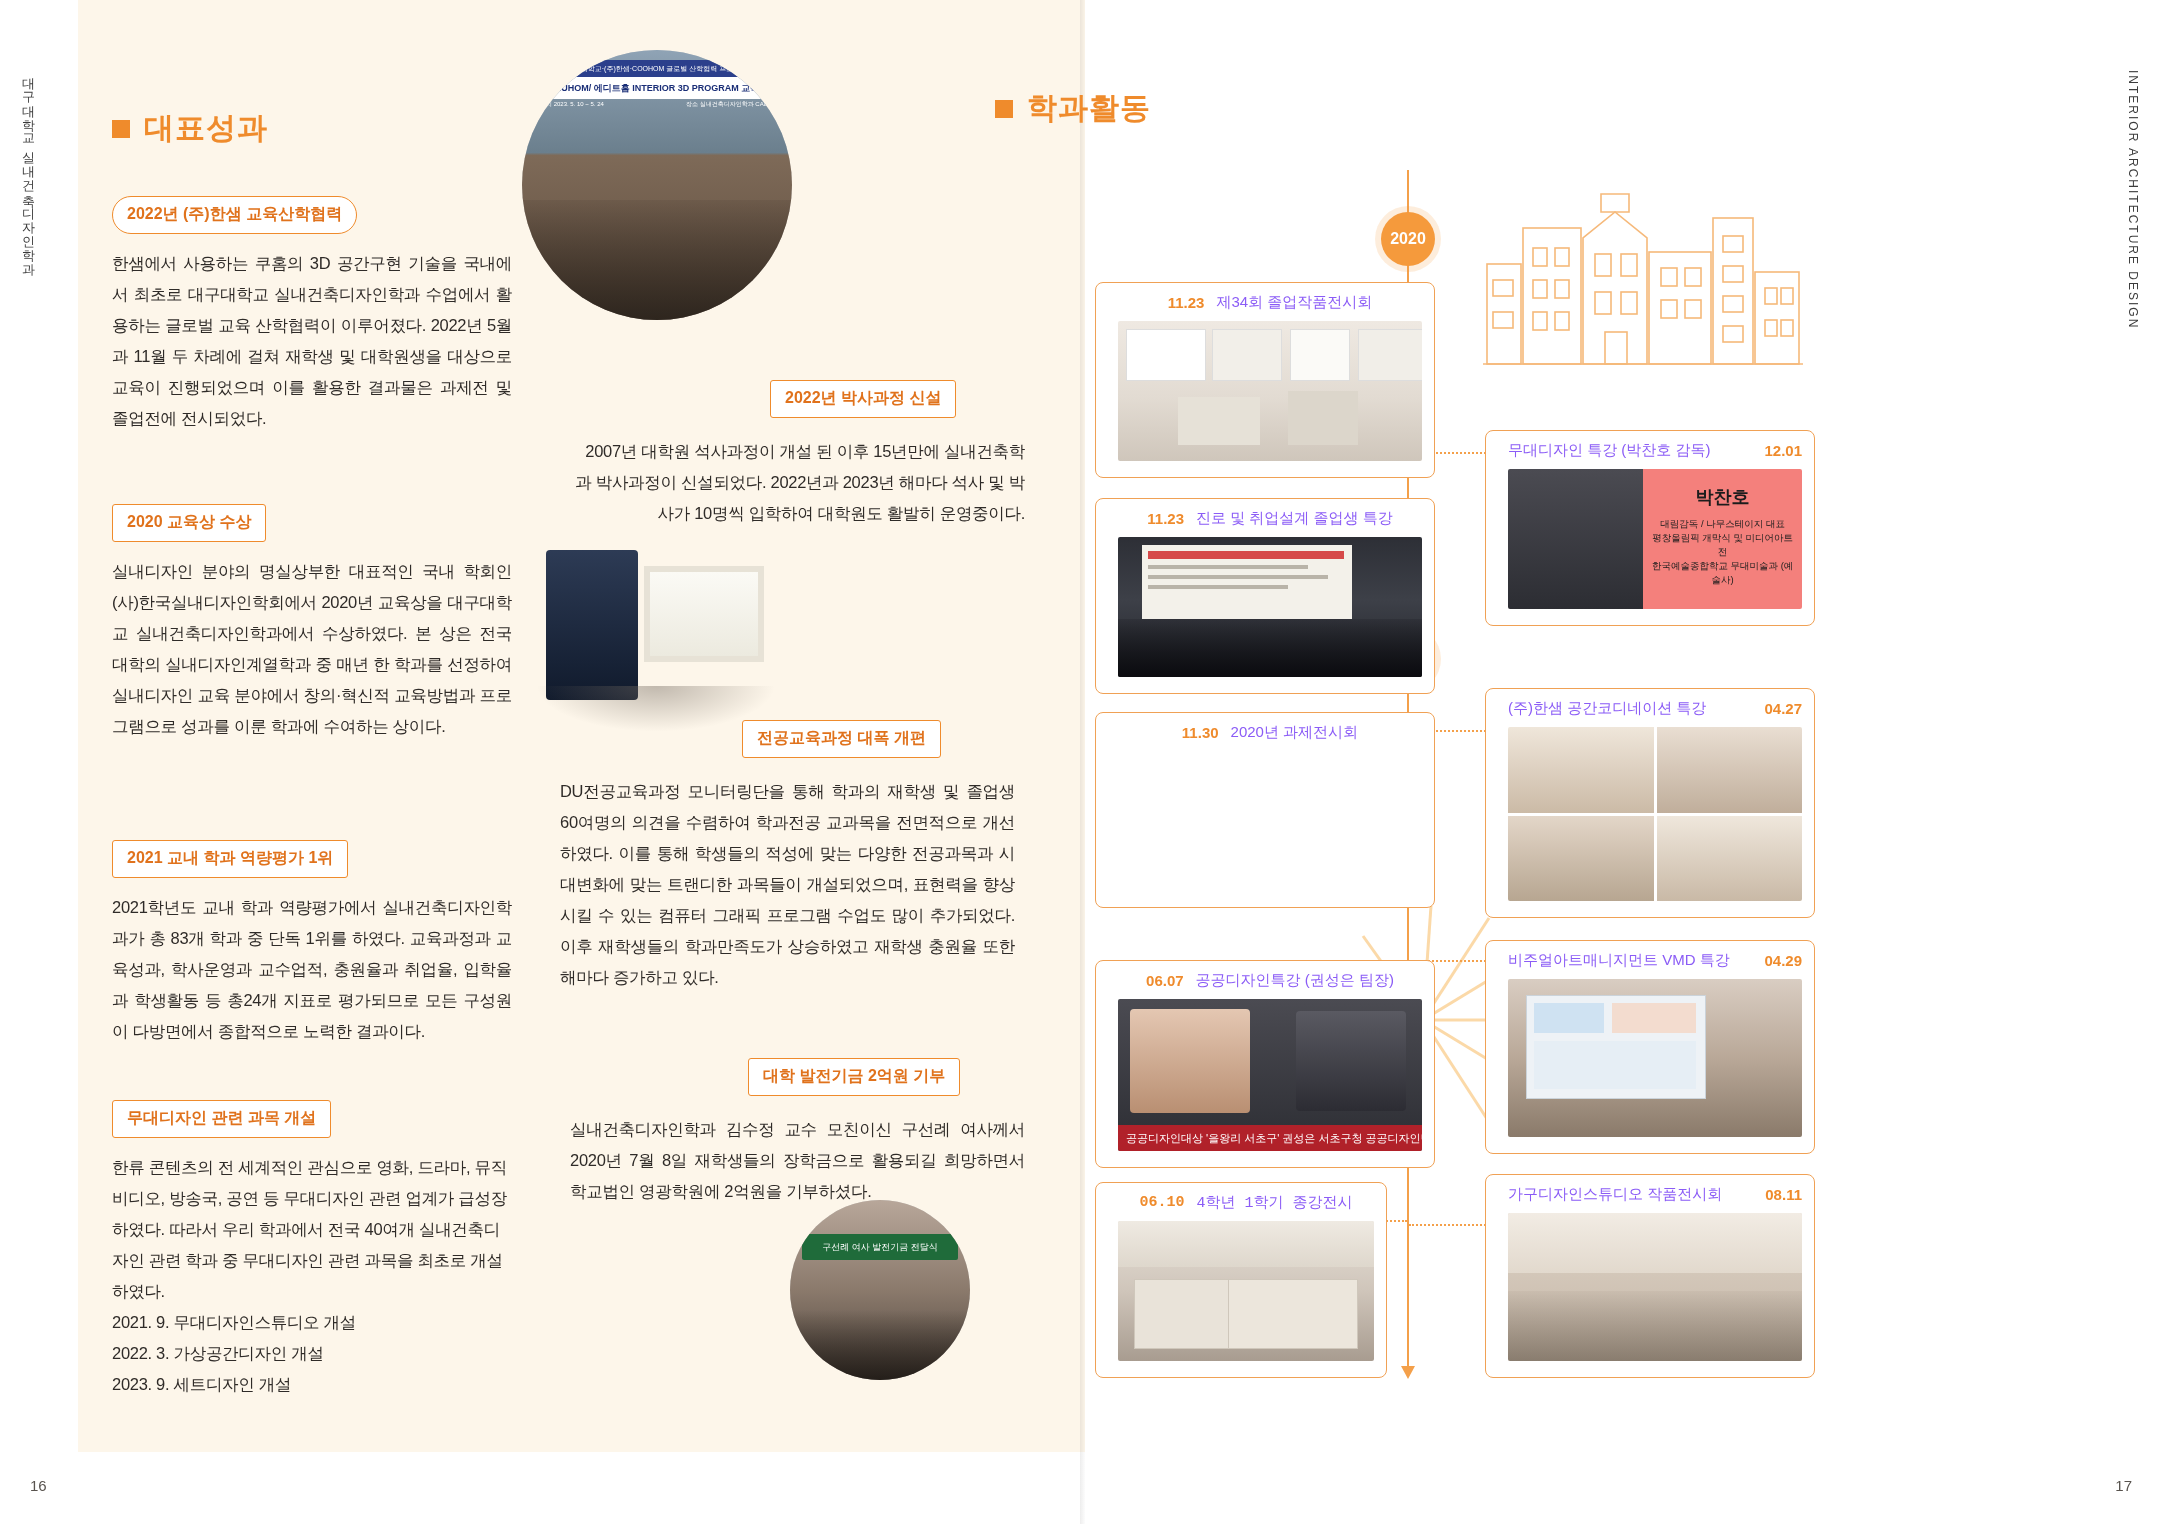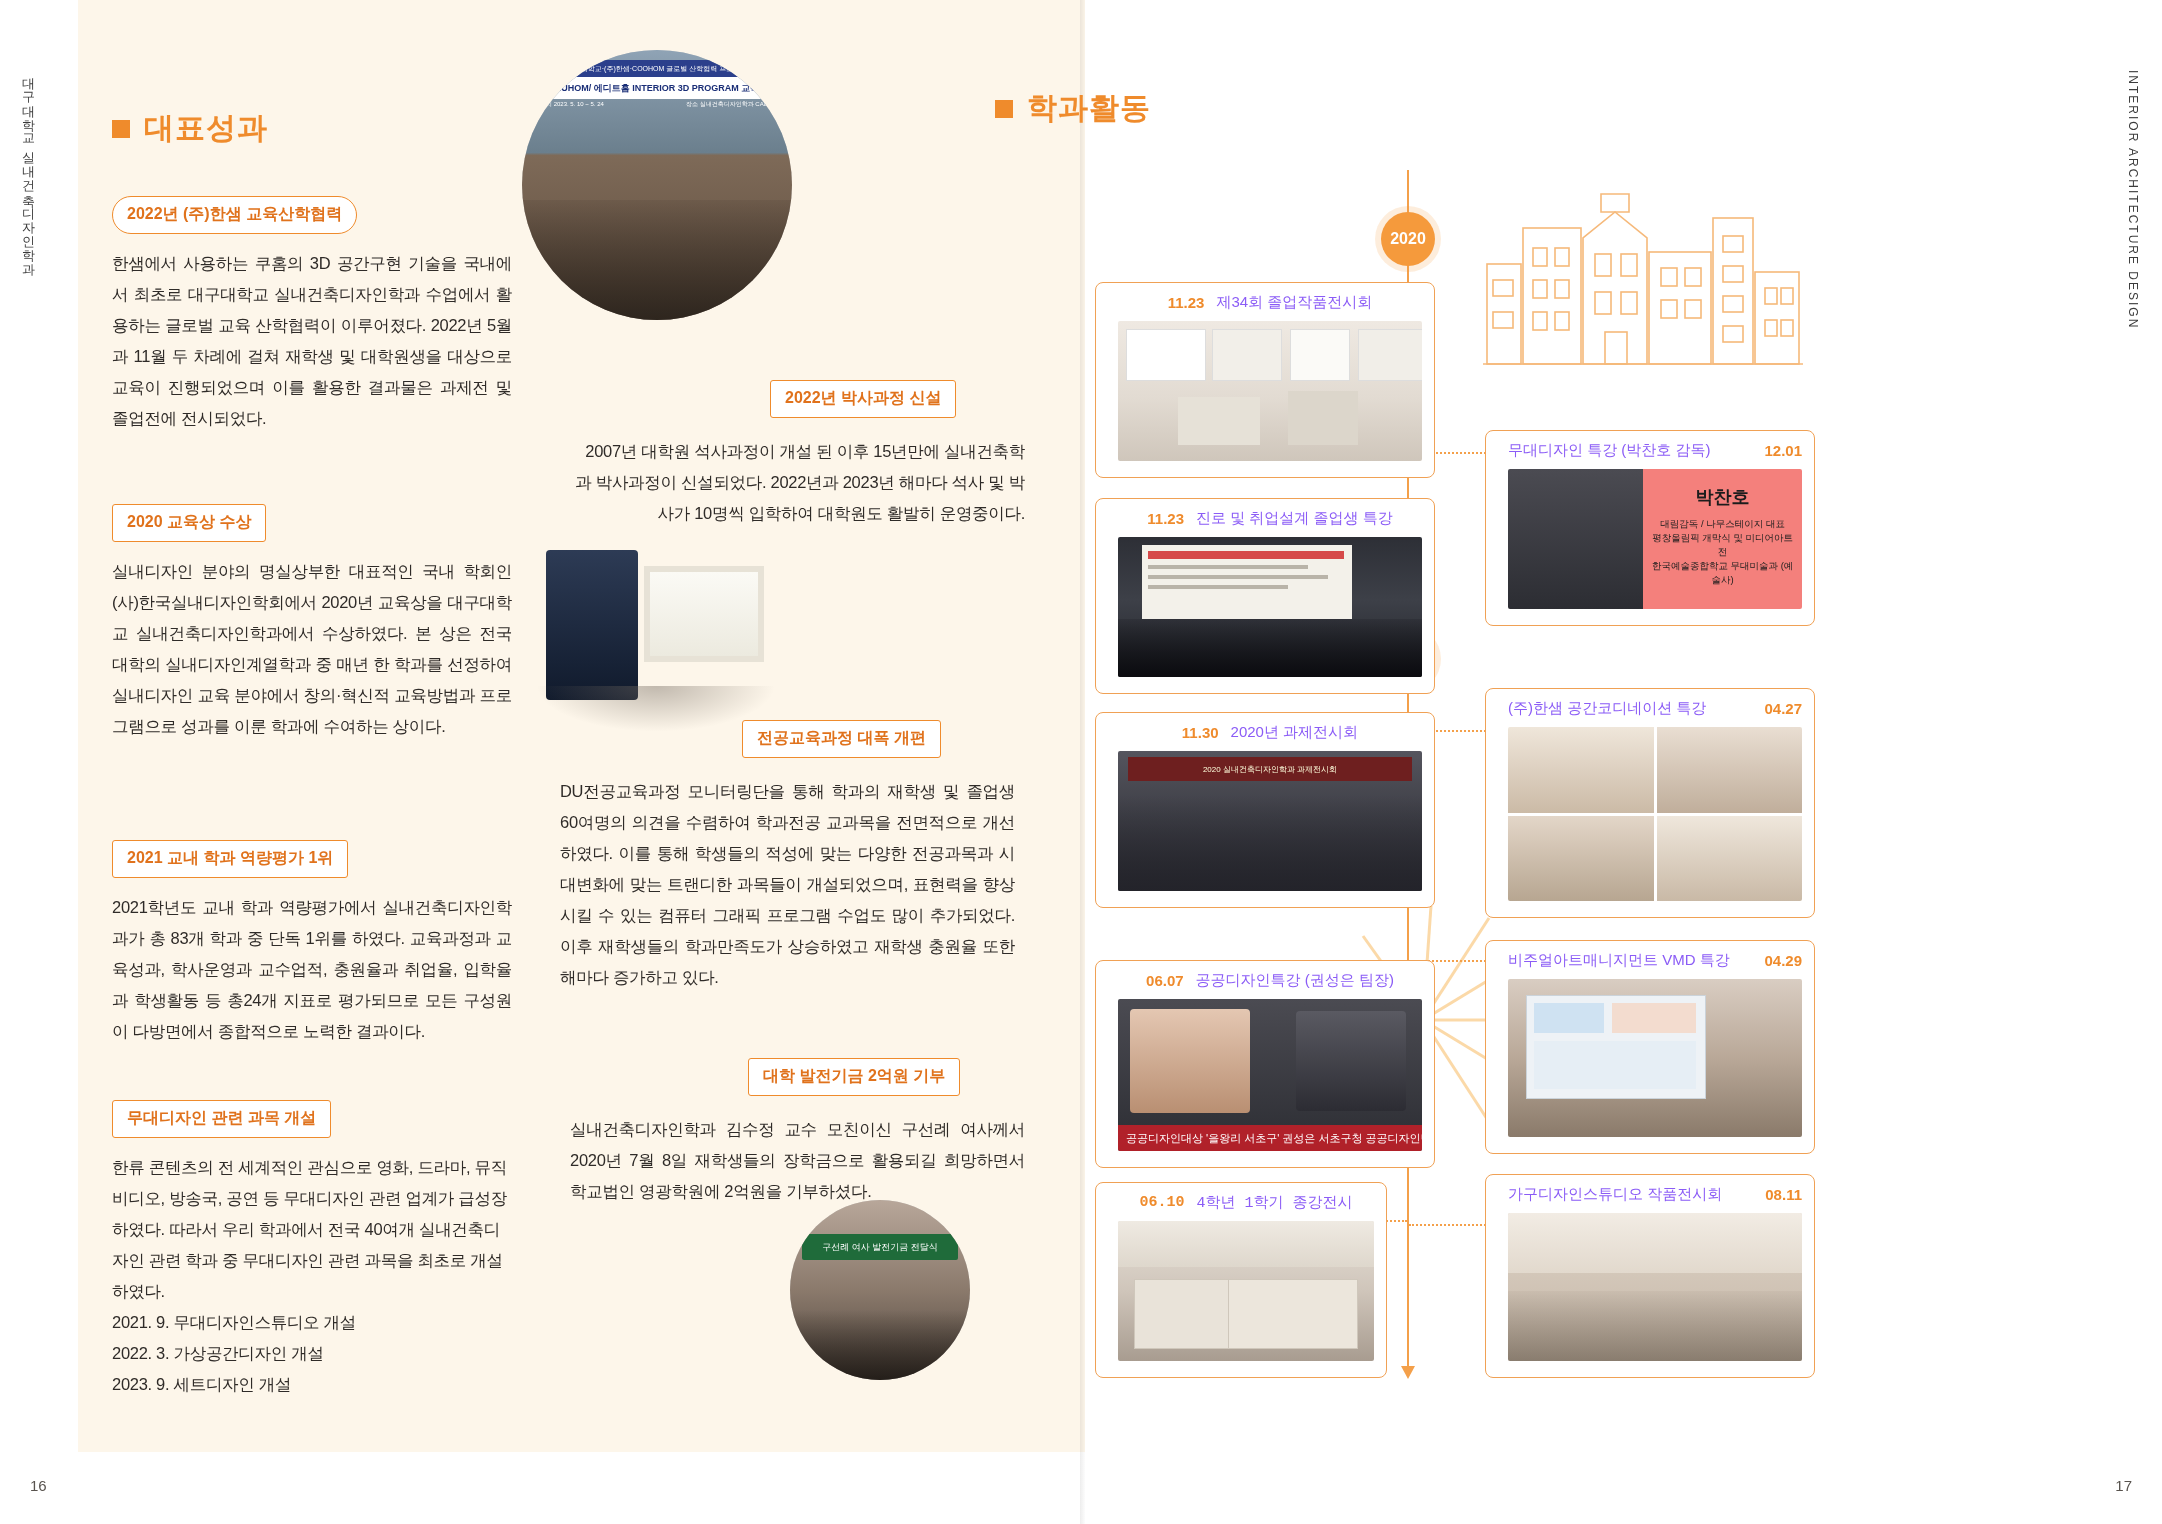--- a/index.html
+++ b/index.html
@@ -330,24 +330,20 @@
         <div style="position:absolute;left:30px;top:48px;width:140px;height:4px;background:#b9b4a9;"></div>
         <div style="position:absolute;left:0;right:0;bottom:0;height:58px;background:linear-gradient(rgba(20,20,25,0.2),rgba(10,10,14,0.95));"></div>
       </div>
     </div>
 
     <div class="card" style="left:10px; top:712px; width:340px; height:196px;">
       <div class="card-head center">
         <span class="date">11.30</span>
         <span class="ttl">2020년 과제전시회</span>
       </div>
-      <div class="card-img img-d" style="height:140px; position:relative;">
-        <div style="position:absolute;left:10px;top:6px;right:10px;height:24px;background:#6e1f1f;color:#ffd;font-size:8px;display:flex;align-items:center;justify-content:center;">2020 실내건축디자인학과 과제전시회</div>
-        <div style="position:absolute;left:0;right:0;bottom:0;height:96px;background:linear-gradient(rgba(70,70,80,0.2),rgba(35,35,42,0.9));"></div>
-      </div>
     </div>
 
     <div class="card" style="left:10px; top:960px; width:340px; height:208px;">
       <div class="card-head center">
         <span class="date">06.07</span>
         <span class="ttl">공공디자인특강 (권성은 팀장)</span>
       </div>
       <div class="card-img img-dark" style="height:152px; position:relative;">
         <div style="position:absolute;left:12px;top:10px;width:120px;height:104px;background:linear-gradient(#e4c7b2,#b98f72);border-radius:4px;"></div>
         <div style="position:absolute;right:16px;top:12px;width:110px;height:100px;background:linear-gradient(#5a5a62,#2c2c33);border-radius:4px;"></div>

